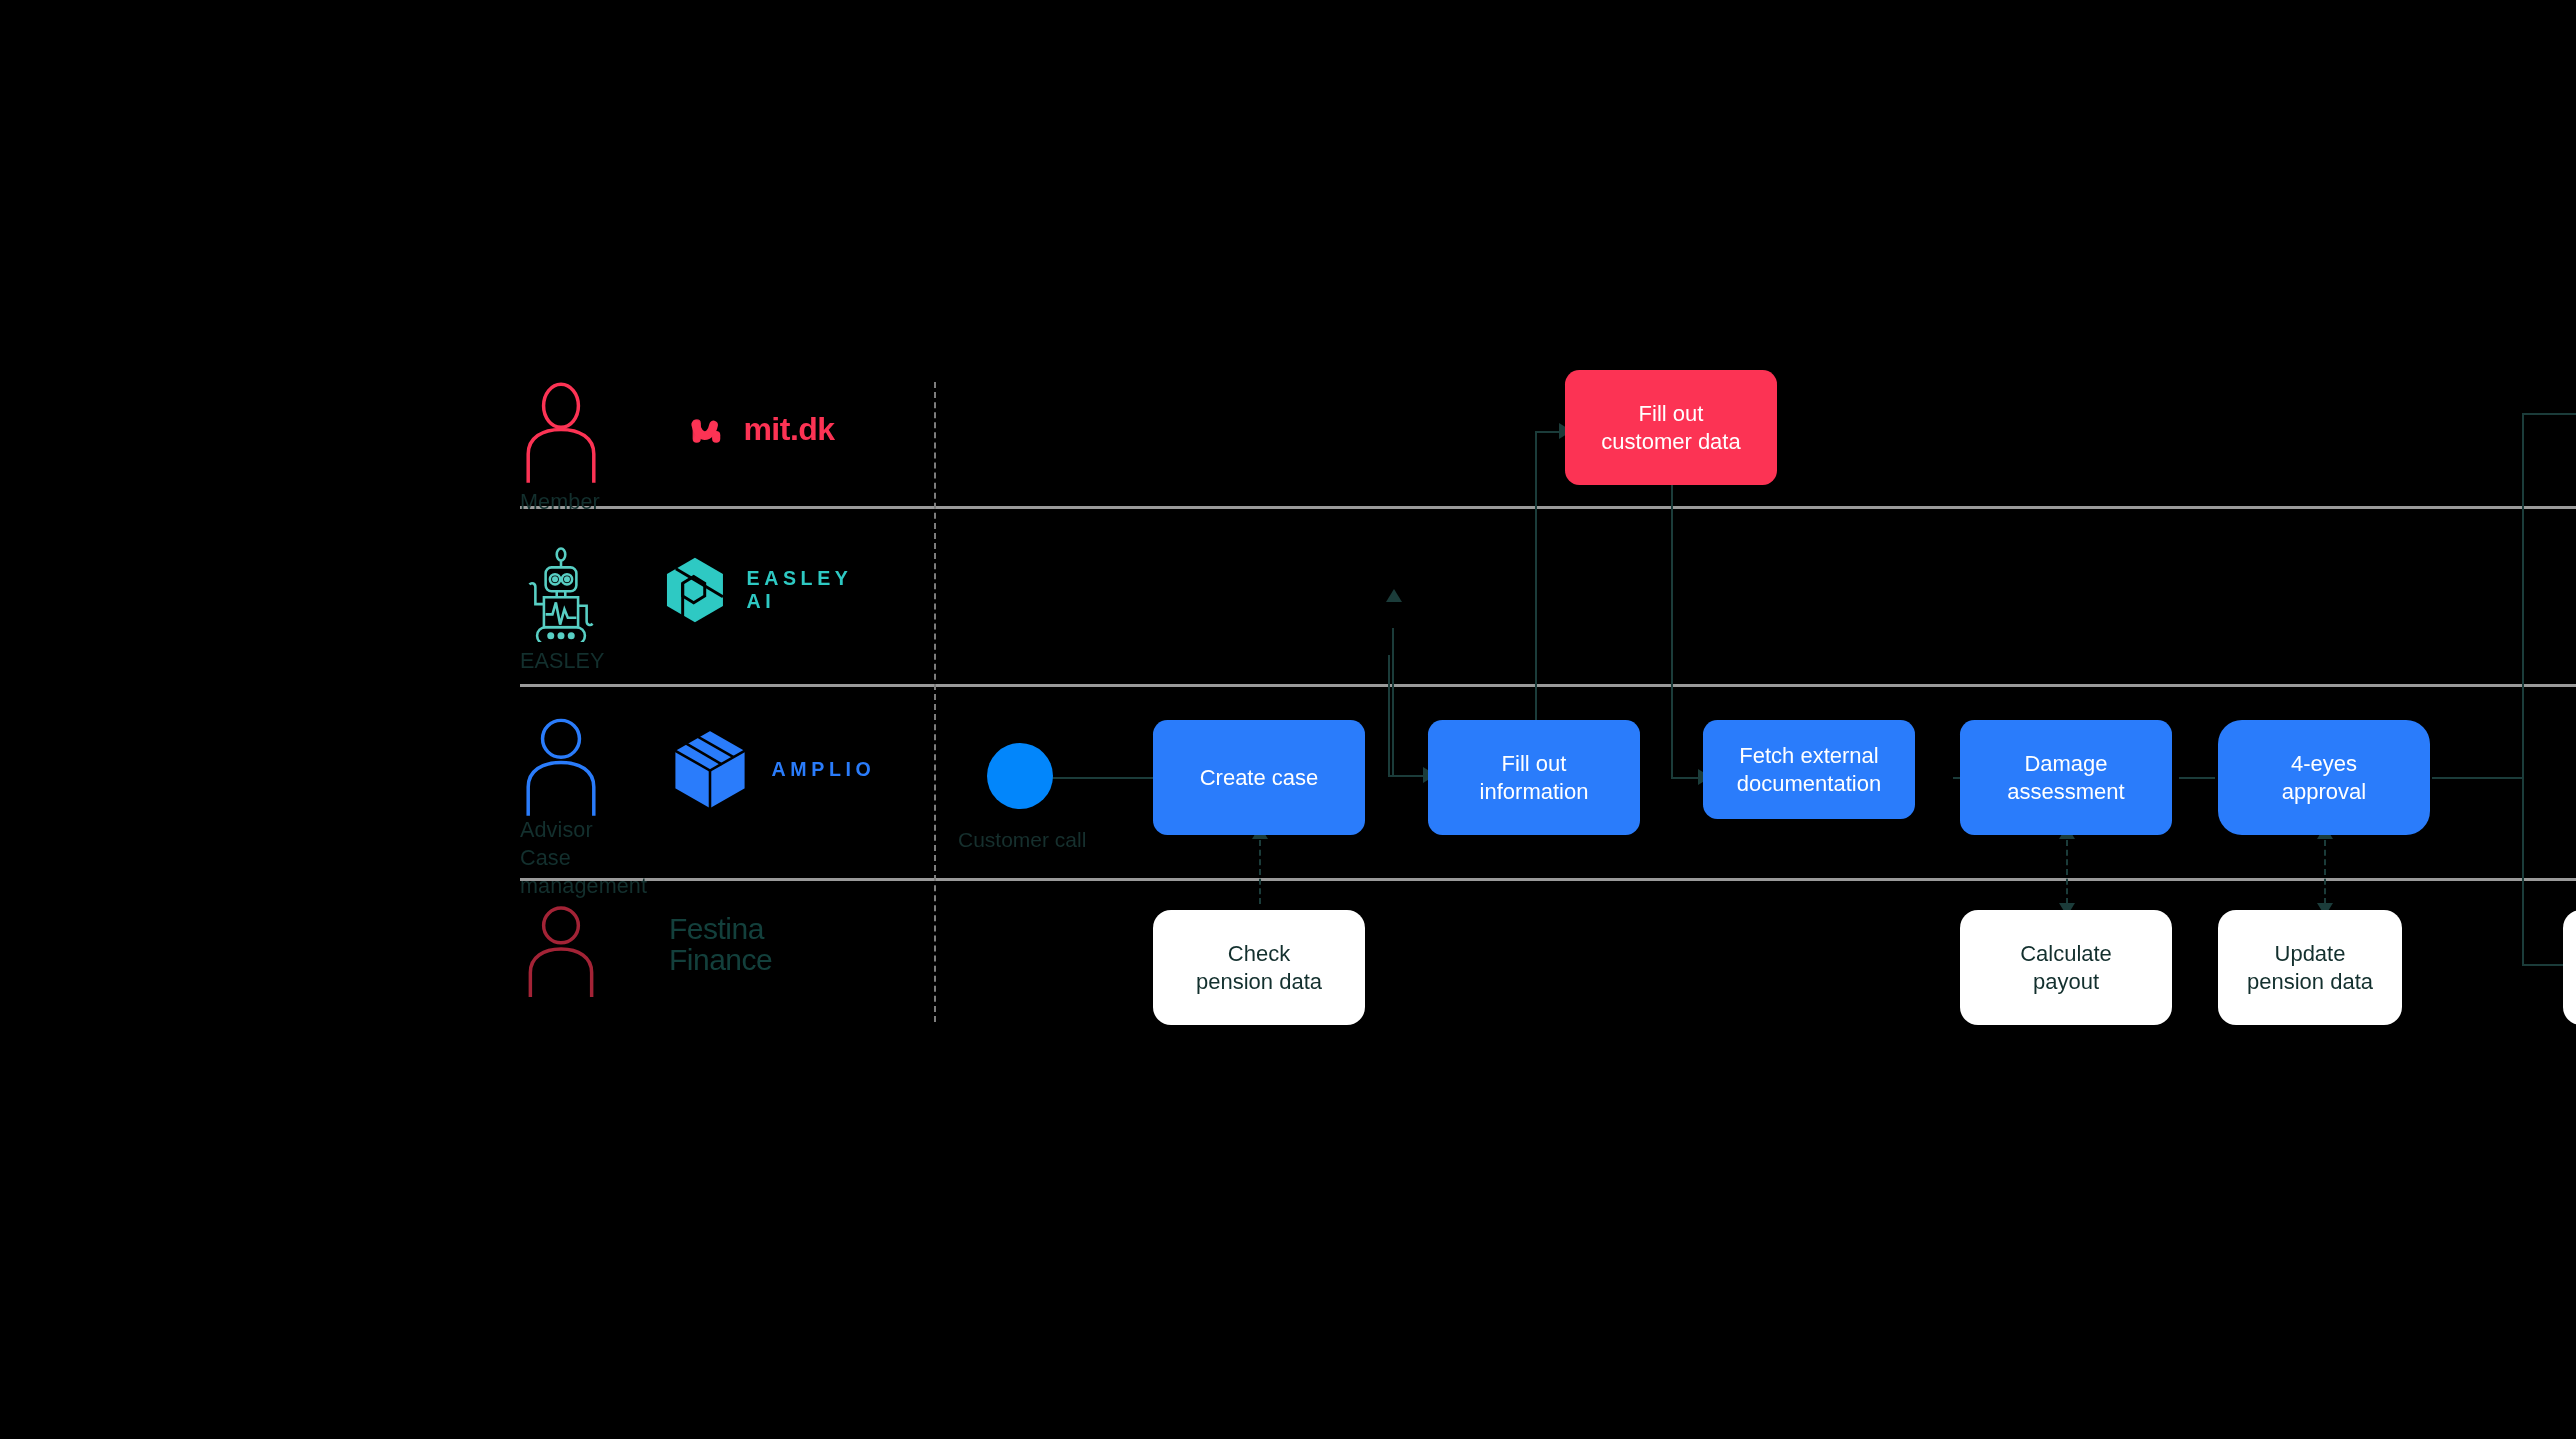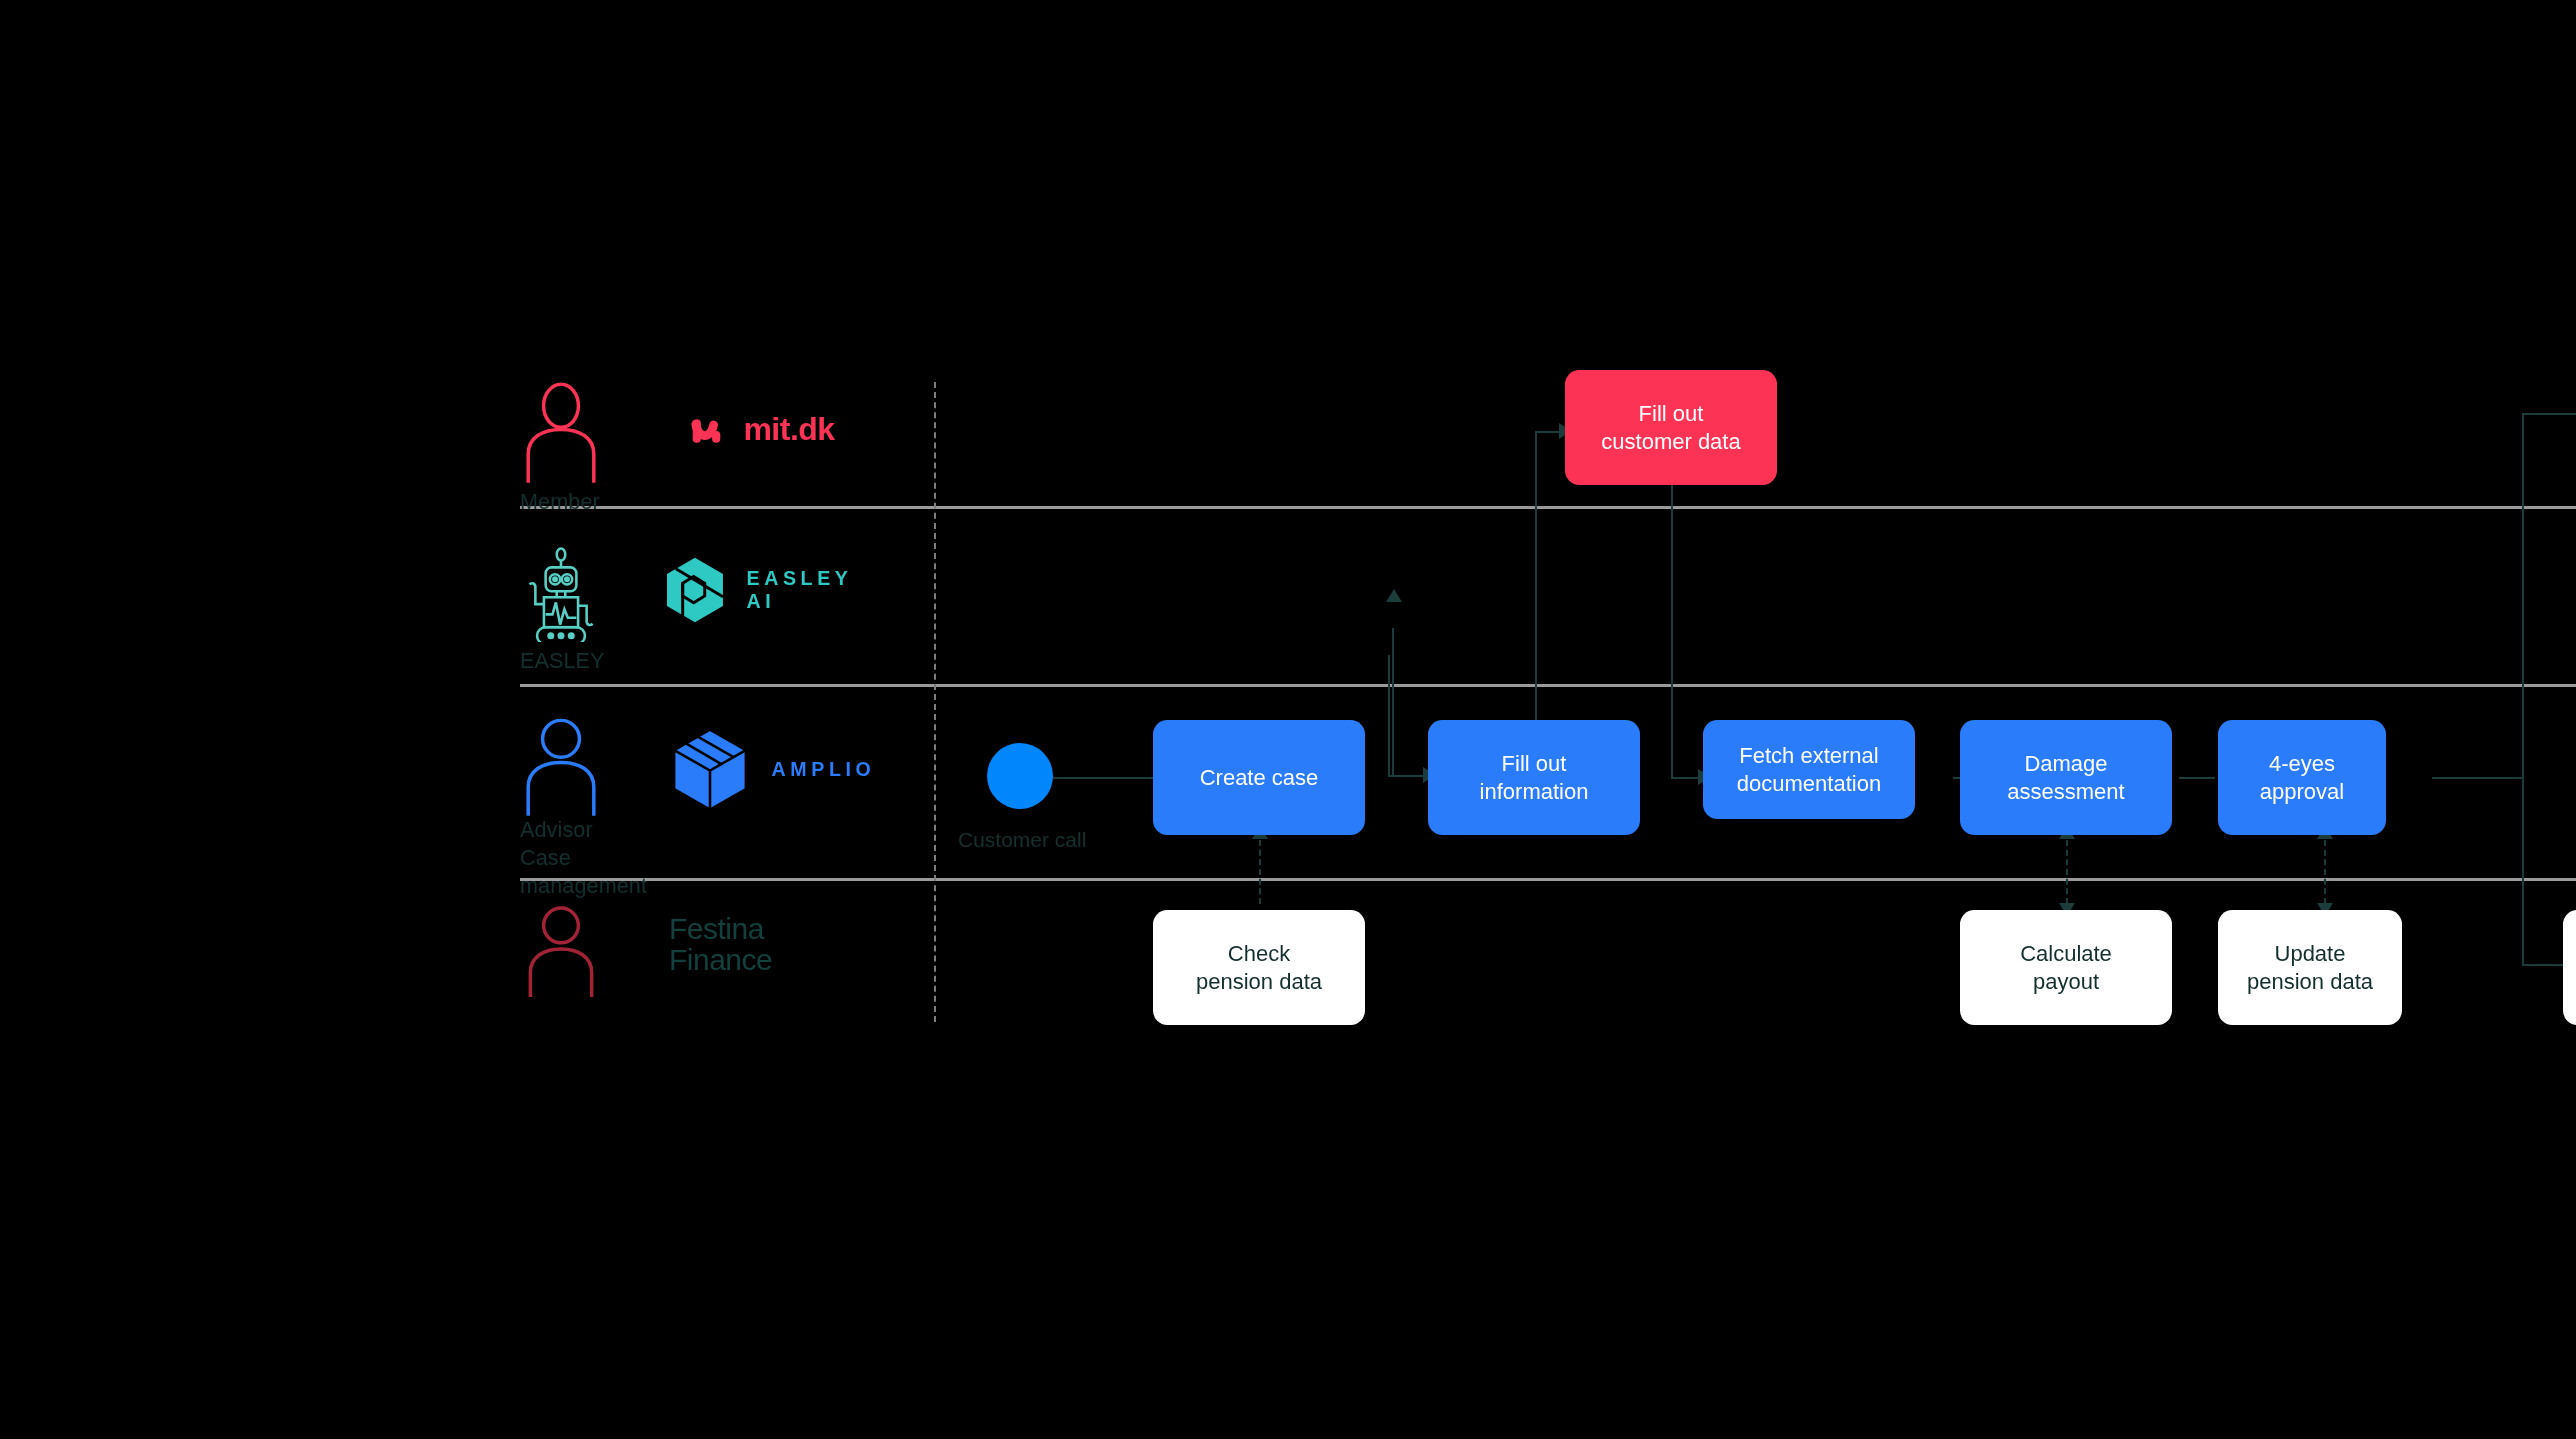--- a/index.html
+++ b/index.html
@@ -16,21 +16,21 @@
   .actor-label{position:absolute;color:#13302e;font-size:21.6px;line-height:28px;white-space:pre-line;letter-spacing:0.1px;}
   .vendor{position:absolute;display:flex;align-items:center;gap:13.4px;}
   .vendor-word{font-weight:bold;letter-spacing:4.6px;font-size:19.6px;}
 
   
   .node{position:absolute;border-radius:14.4px;display:flex;align-items:center;justify-content:center;text-align:center;
         font-size:22px;line-height:28px;white-space:pre-line;box-sizing:border-box;padding:3.1px 7.2px;}
   .node.red{background:#fc3354;color:#ffffff;}
   .node.teal{background:#58cfc4;color:#ffffff;}
   .node.blue{background:#2a7cfb;color:#ffffff;}
-  .node.white{background:#ffffff;color:#13302e;}
+  .node.white{background:#ffffff;color:#13302e;border-radius:18px;}
 
   .event{position:absolute;border-radius:50%;}
   .event.blue{background:#0286fb;}
   .event-label{position:absolute;color:#16302e;font-size:21px;line-height:26px;text-align:left;white-space:nowrap;}
 
   
   .seg{position:absolute;background:#1b3c3a;}
   .seg.h{height:2.1px;}
   .seg.v{width:2.1px;}
   .seg.dash-v{background:none;border-left:2.1px dashed #1b3c3a;width:0;}
@@ -196,21 +196,21 @@
 
   <div class="node blue" style="left:1428px;top:720px;width:212px;height:115px;">Fill out
 information</div>
 
   <div class="node blue" style="left:1703px;top:720px;width:212px;height:99px;">Fetch external
 documentation</div>
 
   <div class="node blue" style="left:1960px;top:720px;width:212px;height:115px;">Damage
 assessment</div>
 
-  <div class="node blue" style="left:2218px;top:720px;width:168px;height:115px;">4-eyes
+  <div class="node blue" style="left:2218px;top:720px;width:212px;height:115px;border-radius:24px;">4-eyes
 approval</div>
 
   <div class="node white" style="left:1153px;top:910px;width:212px;height:115px;">Check
 pension data</div>
 
   <div class="node white" style="left:1960px;top:910px;width:212px;height:115px;">Calculate
 payout</div>
 
   <div class="node white" style="left:2218px;top:910px;width:184px;height:115px;">Update
 pension data</div>

